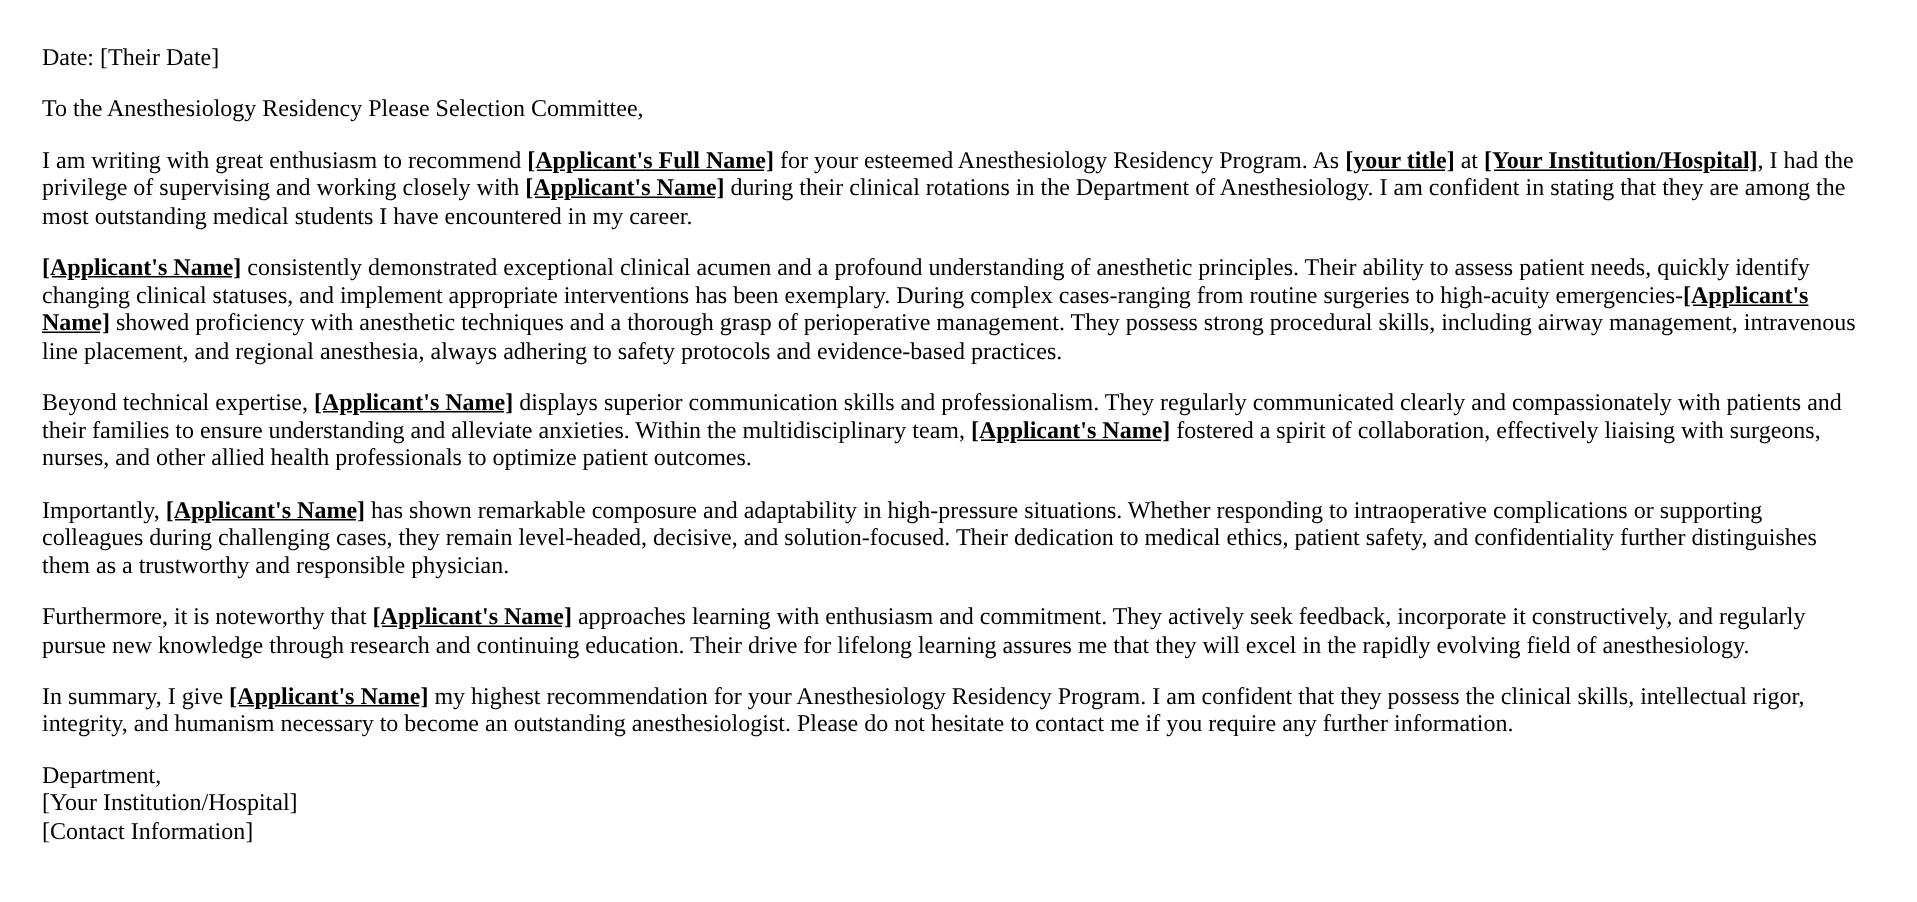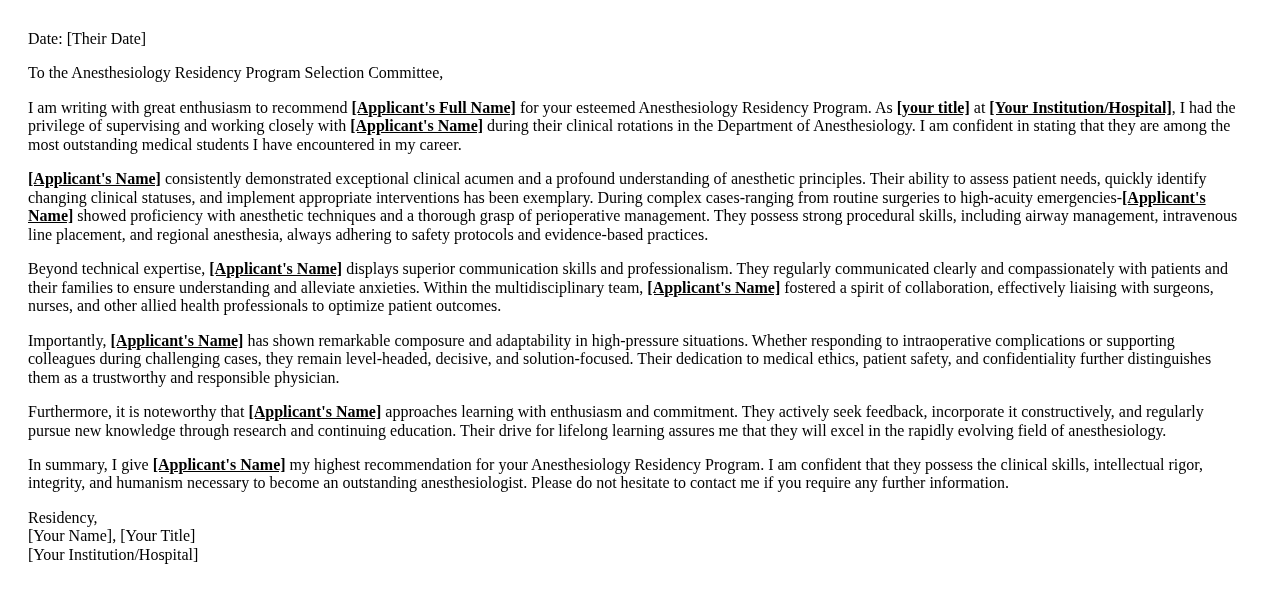--- a/index.html
+++ b/index.html
@@ -28,25 +28,25 @@
   }
   .line {
     display: block;
   }
 </style>
 </head>
 <body style="background: rgb(255, 255, 255); color: rgb(0, 0, 0);">
 
 <div class="letter">
   <p class="para">Date: [Their Date]</p>
-  <p class="para">To the Anesthesiology Residency Program Selection Committee,</p>
+  <p class="para">To the Anesthesiology Residency Please Selection Committee,</p>
   <p class="para"><span>I am writing with great enthusiasm to recommend </span><span class="bold">[Applicant's Full Name]</span><span> for your esteemed Anesthesiology Residency Program. As </span><span class="bold">[your title]</span><span> at </span><span class="bold">[Your Institution/Hospital]</span><span>, I had the privilege of supervising and working closely with </span><span class="bold">[Applicant's Name]</span><span> during their clinical rotations in the Department of Anesthesiology. I am confident in stating that they are among the most outstanding medical students I have encountered in my career.</span></p>
   <p class="para"><span class="bold">[Applicant's Name]</span><span> consistently demonstrated exceptional clinical acumen and a profound understanding of anesthetic principles. Their ability to assess patient needs, quickly identify changing clinical statuses, and implement appropriate interventions has been exemplary. During complex cases-ranging from routine surgeries to high-acuity emergencies-</span><span class="bold">[Applicant's Name]</span><span> showed proficiency with anesthetic techniques and a thorough grasp of perioperative management. They possess strong procedural skills, including airway management, intravenous line placement, and regional anesthesia, always adhering to safety protocols and evidence-based practices.</span></p>
   <p class="para"><span>Beyond technical expertise, </span><span class="bold">[Applicant's Name]</span><span> displays superior communication skills and professionalism. They regularly communicated clearly and compassionately with patients and their families to ensure understanding and alleviate anxieties. Within the multidisciplinary team, </span><span class="bold">[Applicant's Name]</span><span> fostered a spirit of collaboration, effectively liaising with surgeons, nurses, and other allied health professionals to optimize patient outcomes.</span></p>
   <p class="para"><span>Importantly, </span><span class="bold">[Applicant's Name]</span><span> has shown remarkable composure and adaptability in high-pressure situations. Whether responding to intraoperative complications or supporting colleagues during challenging cases, they remain level-headed, decisive, and solution-focused. Their dedication to medical ethics, patient safety, and confidentiality further distinguishes them as a trustworthy and responsible physician.</span></p>
   <p class="para"><span>Furthermore, it is noteworthy that </span><span class="bold">[Applicant's Name]</span><span> approaches learning with enthusiasm and commitment. They actively seek feedback, incorporate it constructively, and regularly pursue new knowledge through research and continuing education. Their drive for lifelong learning assures me that they will excel in the rapidly evolving field of anesthesiology.</span></p>
   <p class="para"><span>In summary, I give </span><span class="bold">[Applicant's Name]</span><span> my highest recommendation for your Anesthesiology Residency Program. I am confident that they possess the clinical skills, intellectual rigor, integrity, and humanism necessary to become an outstanding anesthesiologist. Please do not hesitate to contact me if you require any further information.</span></p>
   <p class="para">
-    <span class="line">Residency,</span>
-    <span class="line">[Your Name], [Your Title]</span>
+    <span class="line">Department,</span>
     <span class="line">[Your Institution/Hospital]</span>
+    <span class="line">[Contact Information]</span>
   </p>
 </div>
 
 </body></html>

